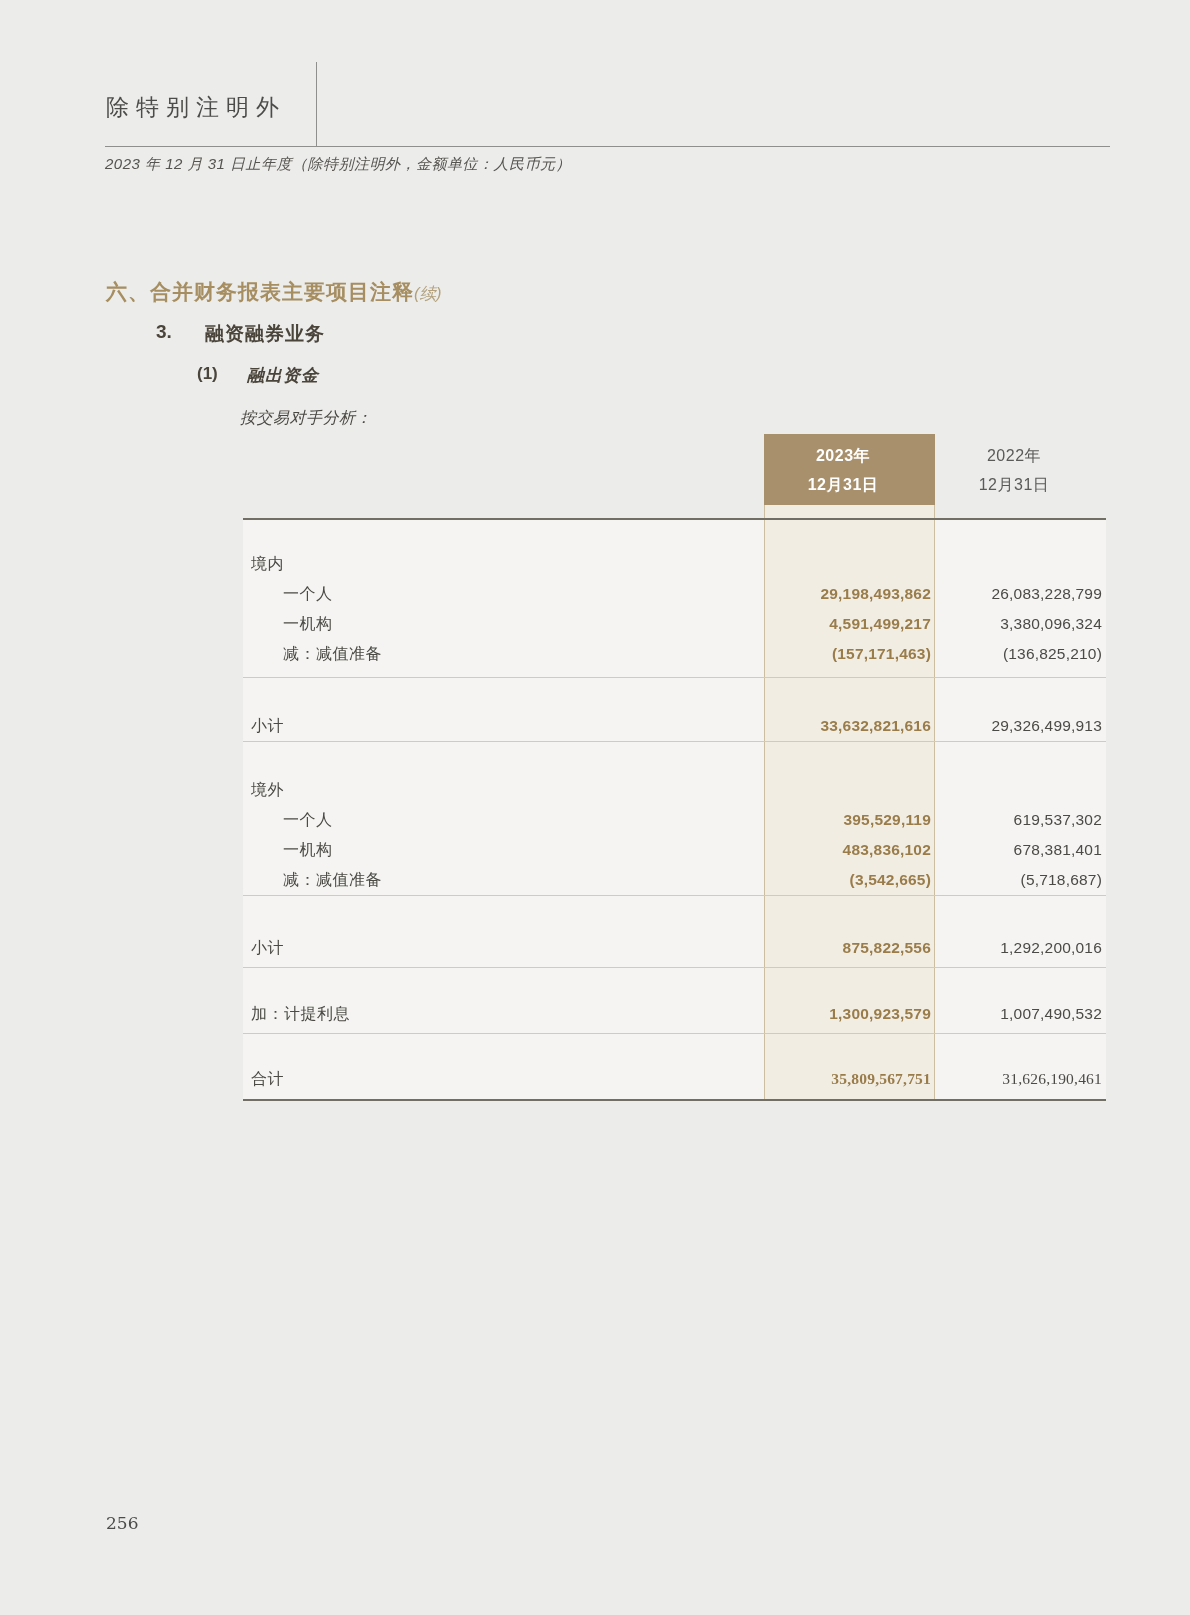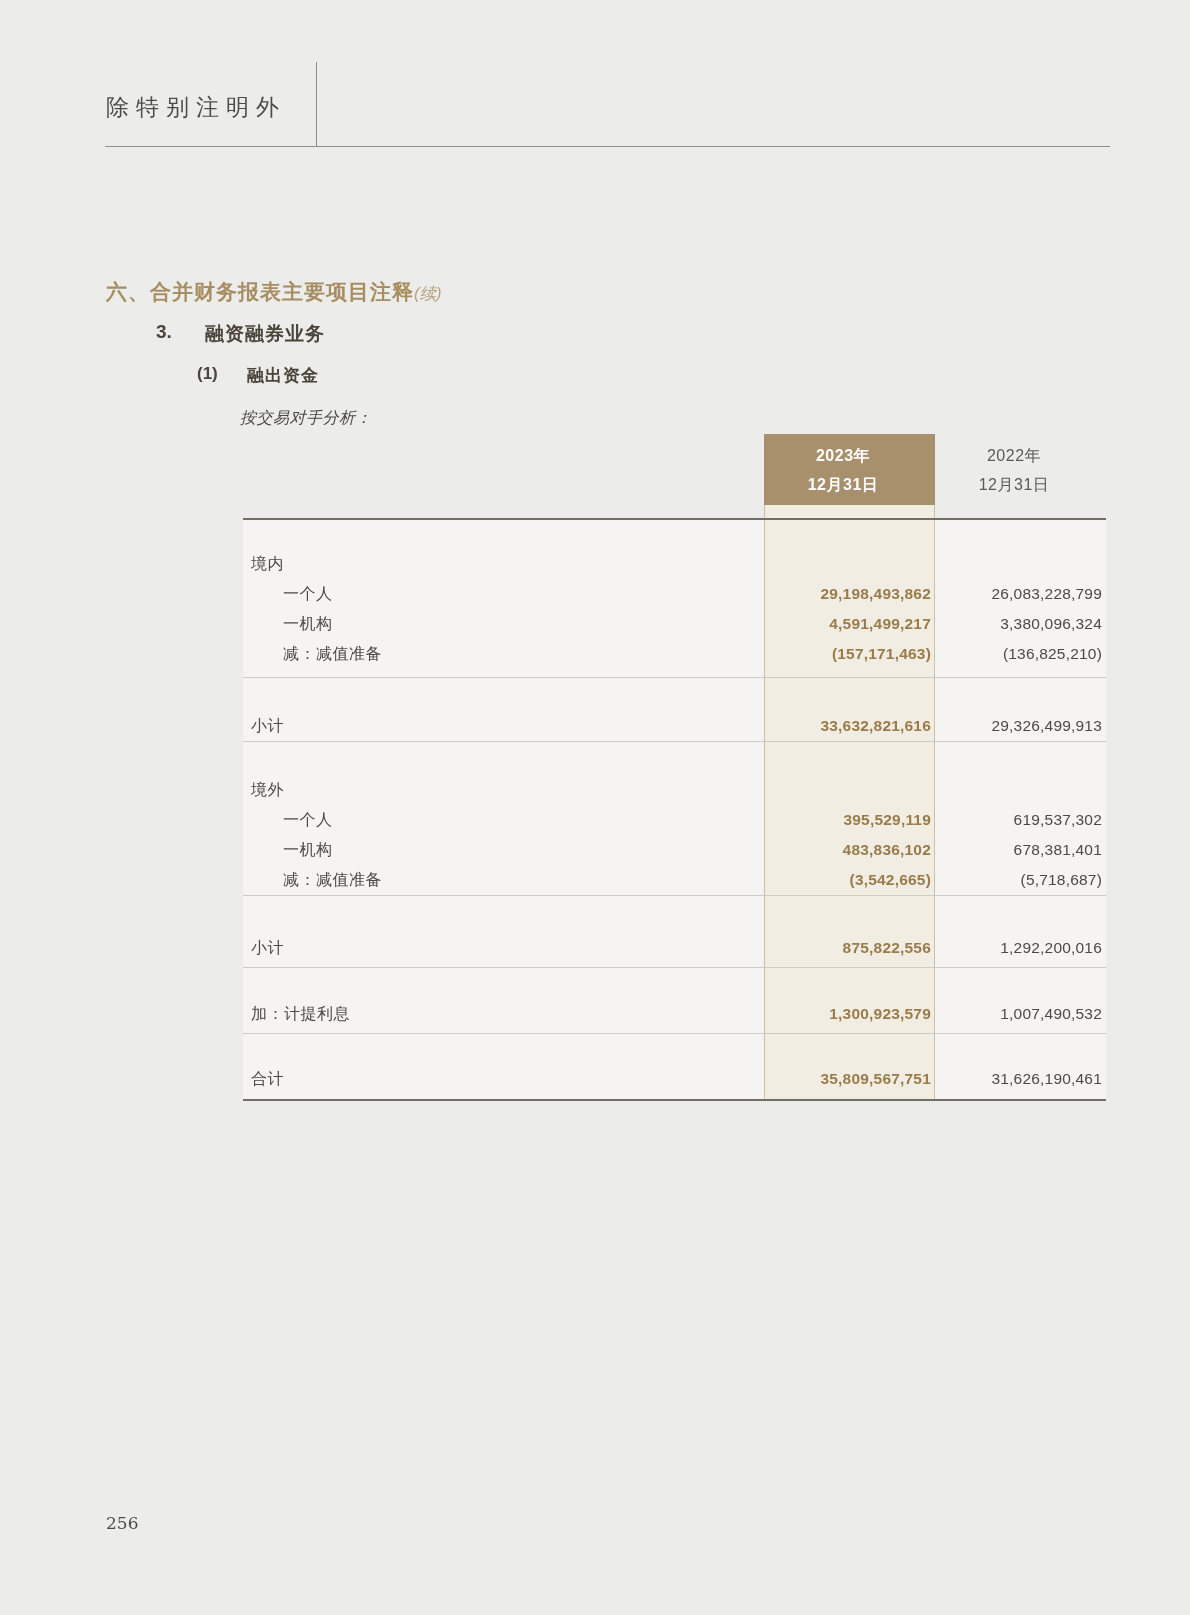--- a/index.html
+++ b/index.html
@@ -30,21 +30,21 @@
   }
   
   .section-heading {
     position:absolute; left:106px; top:278px;
     font-size:21px; font-weight:bold; letter-spacing:1px; color:#a68e61;
   }
   .section-heading .suffix { font-size:16.5px; font-weight:400; font-style:italic; color:#b3a17d; letter-spacing:0; }
   .sub-num   { position:absolute; left:156px; top:321px; font-size:19px; font-weight:bold; color:#4a443a; }
   .sub-title { position:absolute; left:205px; top:321px; font-size:19px; font-weight:bold; letter-spacing:1px; color:#4a443a; }
   .item-num   { position:absolute; left:197px; top:364px; font-size:17px; font-weight:bold; color:#4a443a; }
-  .item-title { position:absolute; left:247px; top:364px; font-size:17px; font-weight:bold; letter-spacing:1px; color:#4a443a; }
+  .item-title { position:absolute; left:247px; top:364px; font-size:17px; font-weight:bold; letter-spacing:1px; color:#4a443a;font-style:italic; }
   .analysis-label {
     position:absolute; left:240px; top:408px;
     font-size:16px; font-style:italic; letter-spacing:0.5px; color:#4a4842;text-align:right;
   }
   
   .fin-table { position:absolute; left:243px; top:434px; width:863px; }
   .layer-bg {
     position:absolute; left:0; right:0; top:84px; bottom:0;
     background:#f5f4f2; z-index:0;
   }
@@ -66,21 +66,21 @@
     font-size:16px; font-weight:bold; line-height:29px; letter-spacing:0.5px;
   }
   .head-col.c2023 { color:#ffffff; }
   .head-col.c2022 { color:#5a5a58; font-weight:400; }
   .head-gap { height:13px; }
   .t-body {
     border-top:2px solid #716e66;
     border-bottom:2px solid #716e66;
   }
   .band { border-bottom:1px solid #cccbc7; }
-  .band:last-child { border-bottom:none; }
+  .band:last-child { border-bottom:none;font-family:Liberation Serif, serif; }
   .band-0 { padding:29px 0 8px 0; }
   .band-1 { padding:33px 0 0 0; }
   .band-2 { padding:33px 0 0 0; }
   .band-3 { padding:37px 0 4px 0; }
   .band-4 { padding:31px 0 4px 0; }
   .band-5 { padding:30px 0 5px 0; }
   .row { display:flex; height:30px; align-items:center; }
   .cell-label {
     flex:1; padding-left:8px;
     font-size:16px; color:#4b4a45; letter-spacing:0.5px;
@@ -100,20 +100,21 @@
   }
 </style>
 </head>
 <body>
 
 <div class="page">
 
   <div class="doc-title">除特别注明外</div>
   <div class="v-rule"></div>
   <div class="h-rule"></div>
+  <div class="doc-subtitle">2023 年 12 月 31 日止年度（除特别注明外，金额单位：人民币元）</div>
 
   <div class="section-heading">
     <span>六、合并财务报表主要项目注释</span><span class="suffix">(续)</span>
   </div>
 
   <div class="sub-num">3.</div>
   <div class="sub-title">融资融券业务</div>
   <div class="item-num">(1)</div>
   <div class="item-title">融出资金</div>
   <div class="analysis-label">按交易对手分析：</div>

